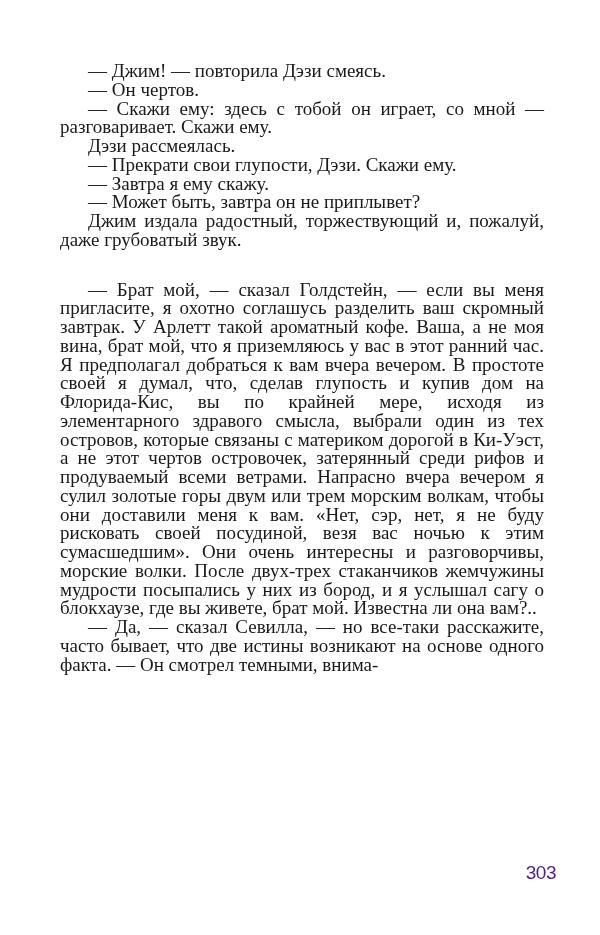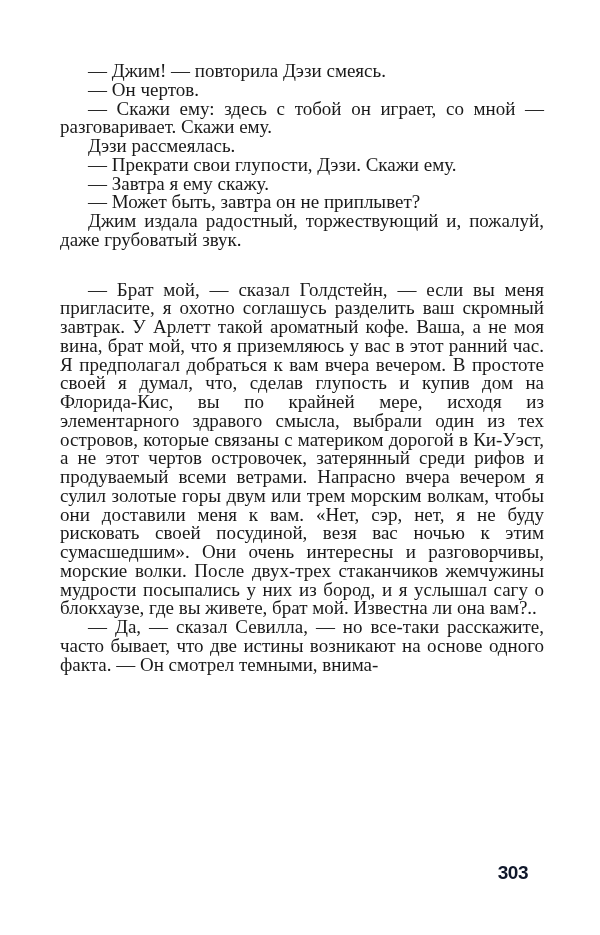--- a/index.html
+++ b/index.html
@@ -5,23 +5,23 @@
   html, body { margin: 0; padding: 0; background: #ffffff; }
   body { width: 600px; height: 935px; position: relative; overflow: hidden; }
   .page {
     position: absolute; left: 60px; top: 62px; width: 484px;
     font-family: "Liberation Serif", "DejaVu Serif", serif;
     font-size: 19px; line-height: 18.75px; color: #1a1a1a;
   }
   .para { margin: 0; text-align: justify; text-indent: 28px; hyphens: manual; }
   .section-break { height: 31px; }
   .page-number {
-    position: absolute; left: 484px; top: 862px; width: 44px; text-align: right;
+    position: absolute; left: 512px; top: 862px; width: 44px; text-align: right;
     font-family: "Liberation Sans", "DejaVu Sans", sans-serif;
-    font-weight: bold; font-size: 19px; color: #0f172a; letter-spacing: -0.5px;
+    font-weight: normal; font-size: 19px; color: #4c1d95; letter-spacing: -0.5px;
   }
 </style>
 </head>
 <body>
 
 <div class="page">
   <div>
     <p class="para">— Джим! — повторила Дэзи смеясь.</p>
     <p class="para">— Он чертов.</p>
     <p class="para">— Скажи ему: здесь с тобой он играет, со мной — разговаривает. Скажи ему.</p>

